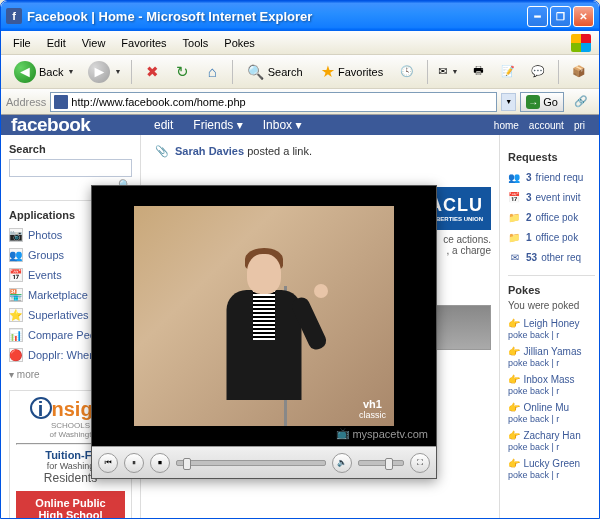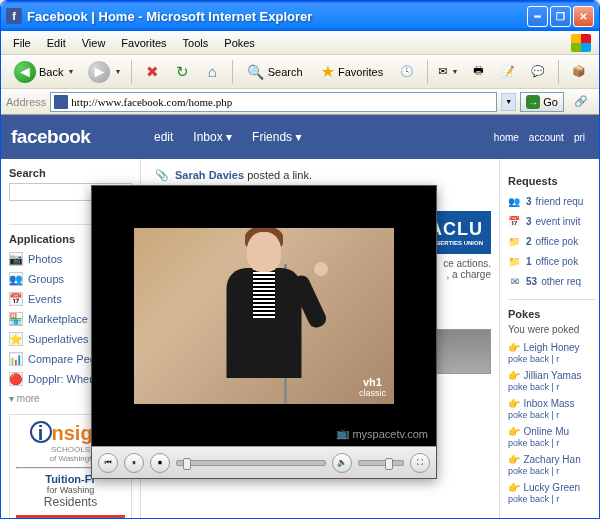--- a/index.html
+++ b/index.html
@@ -31,28 +31,28 @@
 .home-icon { color: #3072b3; font-size: 15px; }
 .search-icon-tb { color: #555; font-size: 14px; }
 .fav-star { color: #f7a500; font-size: 16px; }
 .sep { width: 1px; height: 24px; background: #c0c0c0; margin: 0 3px; }
 .dd-arrow { font-size: 7px; color: #333; margin-left: 1px; }
 
 .addressbar { height: 26px; background: linear-gradient(to bottom, #fdfdfd, #ece9d8); display: flex; align-items: center; padding: 0 5px; gap: 4px; border-bottom: 1px solid #a0a0a0; }
 .addr-label { color: #888; }
 .addr-input-wrap { flex: 1; height: 20px; background: #fff; border: 1px solid #7f9db9; display: flex; align-items: center; padding: 0 3px; gap: 3px; }
 .addr-page-icon { width: 14px; height: 14px; background: #3b5998; border-radius: 1px; }
-.addr-input { flex: 1; border: none; outline: none; font-family: Liberation Serif, serif; font-size: 11px; }
+.addr-input { flex: 1; border: none; outline: none; font-family: Liberation Sans, sans-serif; font-size: 11px; }
 .addr-dd { width: 15px; height: 18px; background: #dbe6f5; border: 1px solid #b8c9e0; display: flex; align-items: center; justify-content: center; font-size: 7px; cursor: pointer; }
 .go-btn { height: 20px; padding: 0 5px; background: linear-gradient(to bottom, #fff, #e0e0e0); border: 1px solid #7f9db9; display: flex; align-items: center; gap: 3px; cursor: pointer; }
 .go-arrow { width: 14px; height: 14px; background: #2f8a2f; border-radius: 3px; color: #fff; display: flex; align-items: center; justify-content: center; font-size: 10px; }
 
 
 .fb-page { flex: 1; overflow: hidden; background: #fff; display: flex; flex-direction: column; }
-.fb-topbar { height: 44px; background: #3b5998; display: flex; align-items: center; color: #fff; padding: 0 10px; }
+.fb-topbar { height: 20px; background: #3b5998; display: flex; align-items: center; color: #fff; padding: 0 10px; }
 .fb-logo { font-size: 19px; font-weight: bold; letter-spacing: -0.5px; flex: 0 0 135px; }
 .fb-nav { display: flex; gap: 4px; }
 .fb-nav-item { padding: 6px 8px; cursor: pointer; font-size: 12px; }
 .fb-nav-item.active { background: #6d84b4; font-weight: bold; }
 .fb-nav-right { margin-left: auto; display: flex; gap: 2px; font-size: 10px; }
 .fb-nav-right span { padding: 3px 4px; cursor: pointer; }
 
 .fb-body { flex: 1; display: flex; overflow: hidden; }
 .fb-left { width: 140px; padding: 8px; border-right: 1px solid #ddd; }
 .fb-main { flex: 1; padding: 10px 14px; position: relative; }
@@ -94,21 +94,21 @@
 .poke-text { font-size: 10px; color: #555; margin-bottom: 4px; }
 
 .comment-area { margin-top: 150px; display: flex; gap: 8px; }
 .quote-mark { font-size: 28px; color: #ccc; line-height: 0.5; }
 .comment-text { font-size: 10px; color: #777; max-width: 180px; }
 .thumb { width: 60px; height: 45px; background: linear-gradient(#888, #aaa); border: 1px solid #999; }
 
 
 .video-overlay { position: absolute; left: 91px; top: 185px; width: 346px; height: 294px; background: #000; border: 1px solid #555; box-shadow: 0 3px 12px rgba(0,0,0,0.4); z-index: 100; display: flex; flex-direction: column; }
 .video-content { flex: 1; position: relative; background: #000; display: flex; align-items: center; justify-content: center; overflow: hidden; }
-.video-frame { width: 260px; height: 176px; background: linear-gradient(135deg, #c9a87a 0%, #d4b896 30%, #a8876a 100%); position: relative; overflow: hidden; }
+.video-frame { width: 260px; height: 220px; background: linear-gradient(135deg, #c9a87a 0%, #d4b896 30%, #a8876a 100%); position: relative; overflow: hidden; }
 .singer { position: absolute; left: 50%; transform: translateX(-50%); bottom: 0; width: 120px; height: 180px; }
 .singer-head { width: 34px; height: 40px; background: #e8c5a8; border-radius: 45% 45% 40% 40%; position: absolute; top: 8px; left: 50%; transform: translateX(-50%); }
 .singer-hair { width: 38px; height: 22px; background: #7a4a2a; border-radius: 50% 50% 20% 20%; position: absolute; top: 2px; left: 50%; transform: translateX(-50%); }
 .singer-body { width: 75px; height: 110px; background: #1a1a1a; position: absolute; top: 44px; left: 50%; transform: translateX(-50%); border-radius: 20px 20px 0 0; }
 .singer-shirt { width: 22px; height: 50px; background: repeating-linear-gradient(#fff 0 2px, #000 2px 4px); position: absolute; top: 44px; left: 50%; transform: translateX(-50%); }
 .singer-arm { width: 18px; height: 55px; background: #1a1a1a; position: absolute; top: 50px; right: 6px; transform: rotate(-25deg); border-radius: 8px; }
 .singer-hand { width: 14px; height: 14px; background: #e8c5a8; border-radius: 50%; position: absolute; top: 38px; right: -4px; }
 .mic-stand { width: 3px; height: 140px; background: #888; position: absolute; bottom: 0; left: 150px; }
 .vh1-badge { position: absolute; bottom: 6px; right: 8px; color: #fff; font-size: 9px; text-align: center; }
 .vh1-badge .vh1 { font-weight: bold; font-size: 11px; }
@@ -212,22 +212,22 @@
     <div class="tool-btn">
         <span>🔗</span>
       </div>
   </div>
 
   <div class="fb-page">
     <div class="fb-topbar">
       <div class="fb-logo">facebook</div>
       <div class="fb-nav">
         <div class="fb-nav-item">edit</div>
+        <div class="fb-nav-item"><span>Friends</span> ▾</div>
         <div class="fb-nav-item"><span>Inbox</span> ▾</div>
-        <div class="fb-nav-item"><span>Friends</span> ▾</div>
       </div>
       <div class="fb-nav-right">
         <span>home</span>
         <span>account</span>
         <span>pri</span>
       </div>
     </div>
 
     <div class="fb-body">
 

